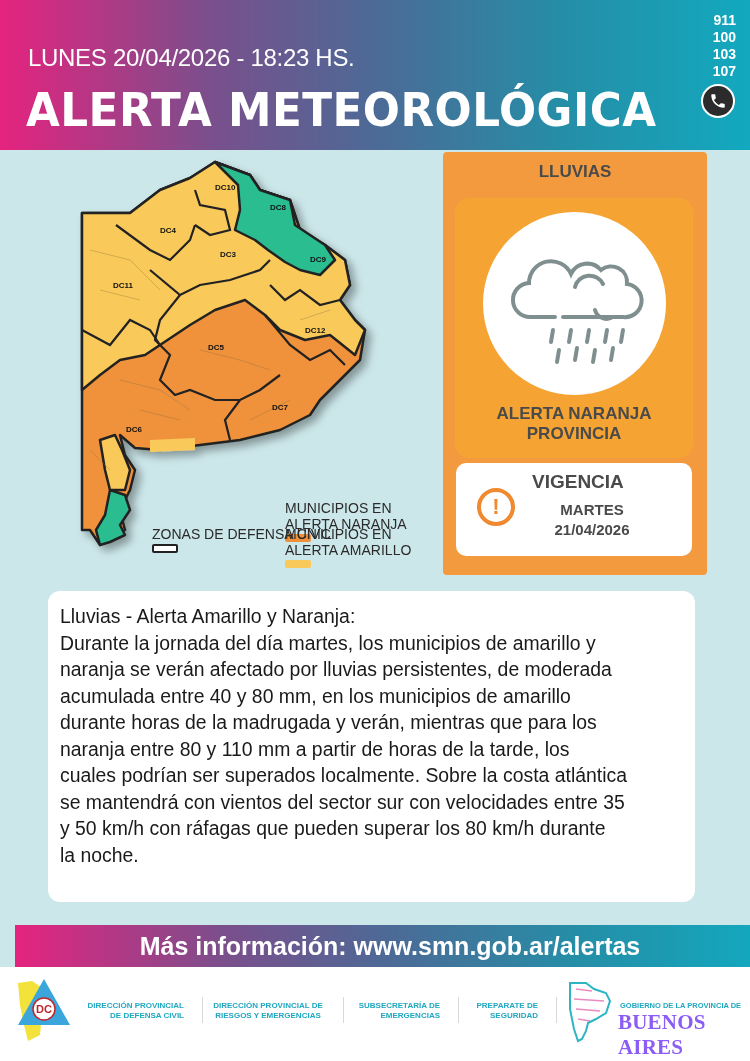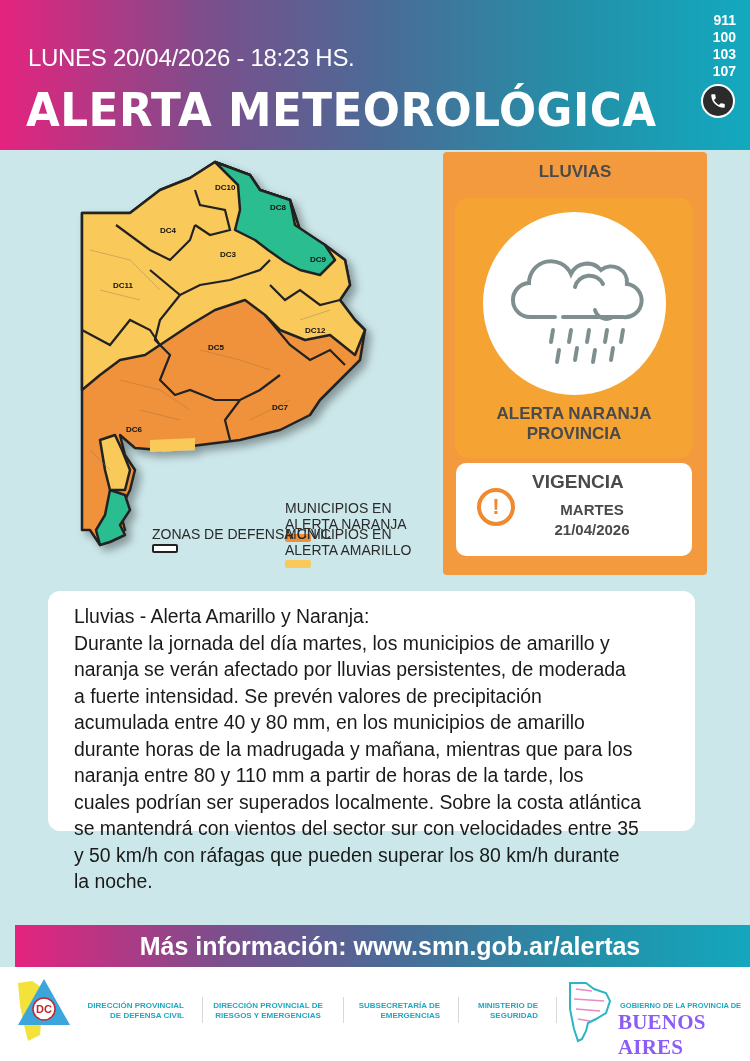--- a/index.html
+++ b/index.html
@@ -73,23 +73,23 @@
   .vigencia .v-day { top: 38px; }
   .vigencia .v-date { top: 58px; }
   .vigencia .excl {
     position: absolute; left: 21px; top: 25px; width: 38px; height: 38px;
     border: 4px solid #f08a30; border-radius: 50%;
     display: flex; align-items: center; justify-content: center;
     color: #f08a30; font-weight: 700; font-size: 22px;
   }
 
   .desc-card {
-    position: absolute; left: 48px; top: 591px; width: 647px; height: 240px;
+    position: absolute; left: 48px; top: 591px; width: 647px; height: 311px;
     background: #fff; border-radius: 12px;
-    padding: 12px 14px 0 26px;
+    padding: 12px 14px 0 12px;
     font-family: "Liberation Sans", sans-serif;
     font-size: 19.4px; line-height: 26.5px; color: #1a1a1a;
   }
   .desc-card p { margin: 0; }
 
   .info-bar {
     position: absolute; left: 0; top: 925px; width: 750px; height: 42px;
     background: linear-gradient(90deg, #e5237e 0%, #7a4f8c 28%, #4c6a96 50%, #258ea7 75%, #12a9bf 100%);
     color: #fff; text-align: center;
     font-size: 25px; font-weight: 700; line-height: 42px; margin-left: 15px;
@@ -218,23 +218,22 @@
     <div class="v-title">VIGENCIA</div>
     <div class="v-day">MARTES</div>
     <div class="v-date">21/04/2026</div>
   </div>
 </div>
 
 <div class="desc-card">
   <p>Lluvias - Alerta Amarillo y Naranja:</p>
   <p>Durante la jornada del día martes, los municipios de amarillo y</p>
   <p>naranja se verán afectado por lluvias persistentes, de moderada</p>
-  <p>a fuerte intensidad. Se prevén valores de precipitación</p>
   <p>acumulada entre 40 y 80 mm, en los municipios de amarillo</p>
-  <p>durante horas de la madrugada y mañana, mientras que para los</p>
+  <p>durante horas de la madrugada y verán, mientras que para los</p>
   <p>naranja entre 80 y 110 mm a partir de horas de la tarde, los</p>
   <p>cuales podrían ser superados localmente. Sobre la costa atlántica</p>
   <p>se mantendrá con vientos del sector sur con velocidades entre 35</p>
   <p>y 50 km/h con ráfagas que pueden superar los 80 km/h durante</p>
   <p>la noche.</p>
 </div>
 
 <div class="info-bar">Más información: www.smn.gob.ar/alertas</div>
 
 <div class="footer">
@@ -255,21 +254,21 @@
     <div>DIRECCIÓN PROVINCIAL DE</div>
     <div>RIESGOS Y EMERGENCIAS</div>
   </div>
   <div class="sep" style="left:343px;"></div>
   <div class="org" style="left:350px; width:90px;">
     <div>SUBSECRETARÍA DE</div>
     <div>EMERGENCIAS</div>
   </div>
   <div class="sep" style="left:458px;"></div>
   <div class="org" style="left:465px; width:73px;">
-    <div>MINISTERIO DE</div>
+    <div>PREPARATE DE</div>
     <div>SEGURIDAD</div>
   </div>
   <div class="sep" style="left:556px;"></div>
   <div style="position:absolute; left:566px; top:12px; width:48px; height:66px;">
     <svg width="48" height="66" viewBox="0 0 48 66">
       <path d="M4,4 L20,4 L28,10 L40,14 L44,22 L40,34 L30,40 L22,44 L20,52 L16,60 L12,62 L8,50 L4,30 Z" fill="none" stroke="#2db5c4" stroke-width="2"></path>
       <path d="M10,10 L26,12 M8,20 L38,22 M10,30 L34,32 M12,40 L24,42" stroke="#e05aa8" stroke-width="1.5" opacity="0.7"></path>
     </svg>
   </div>
   <div class="gob-small">GOBIERNO DE LA PROVINCIA DE</div>

